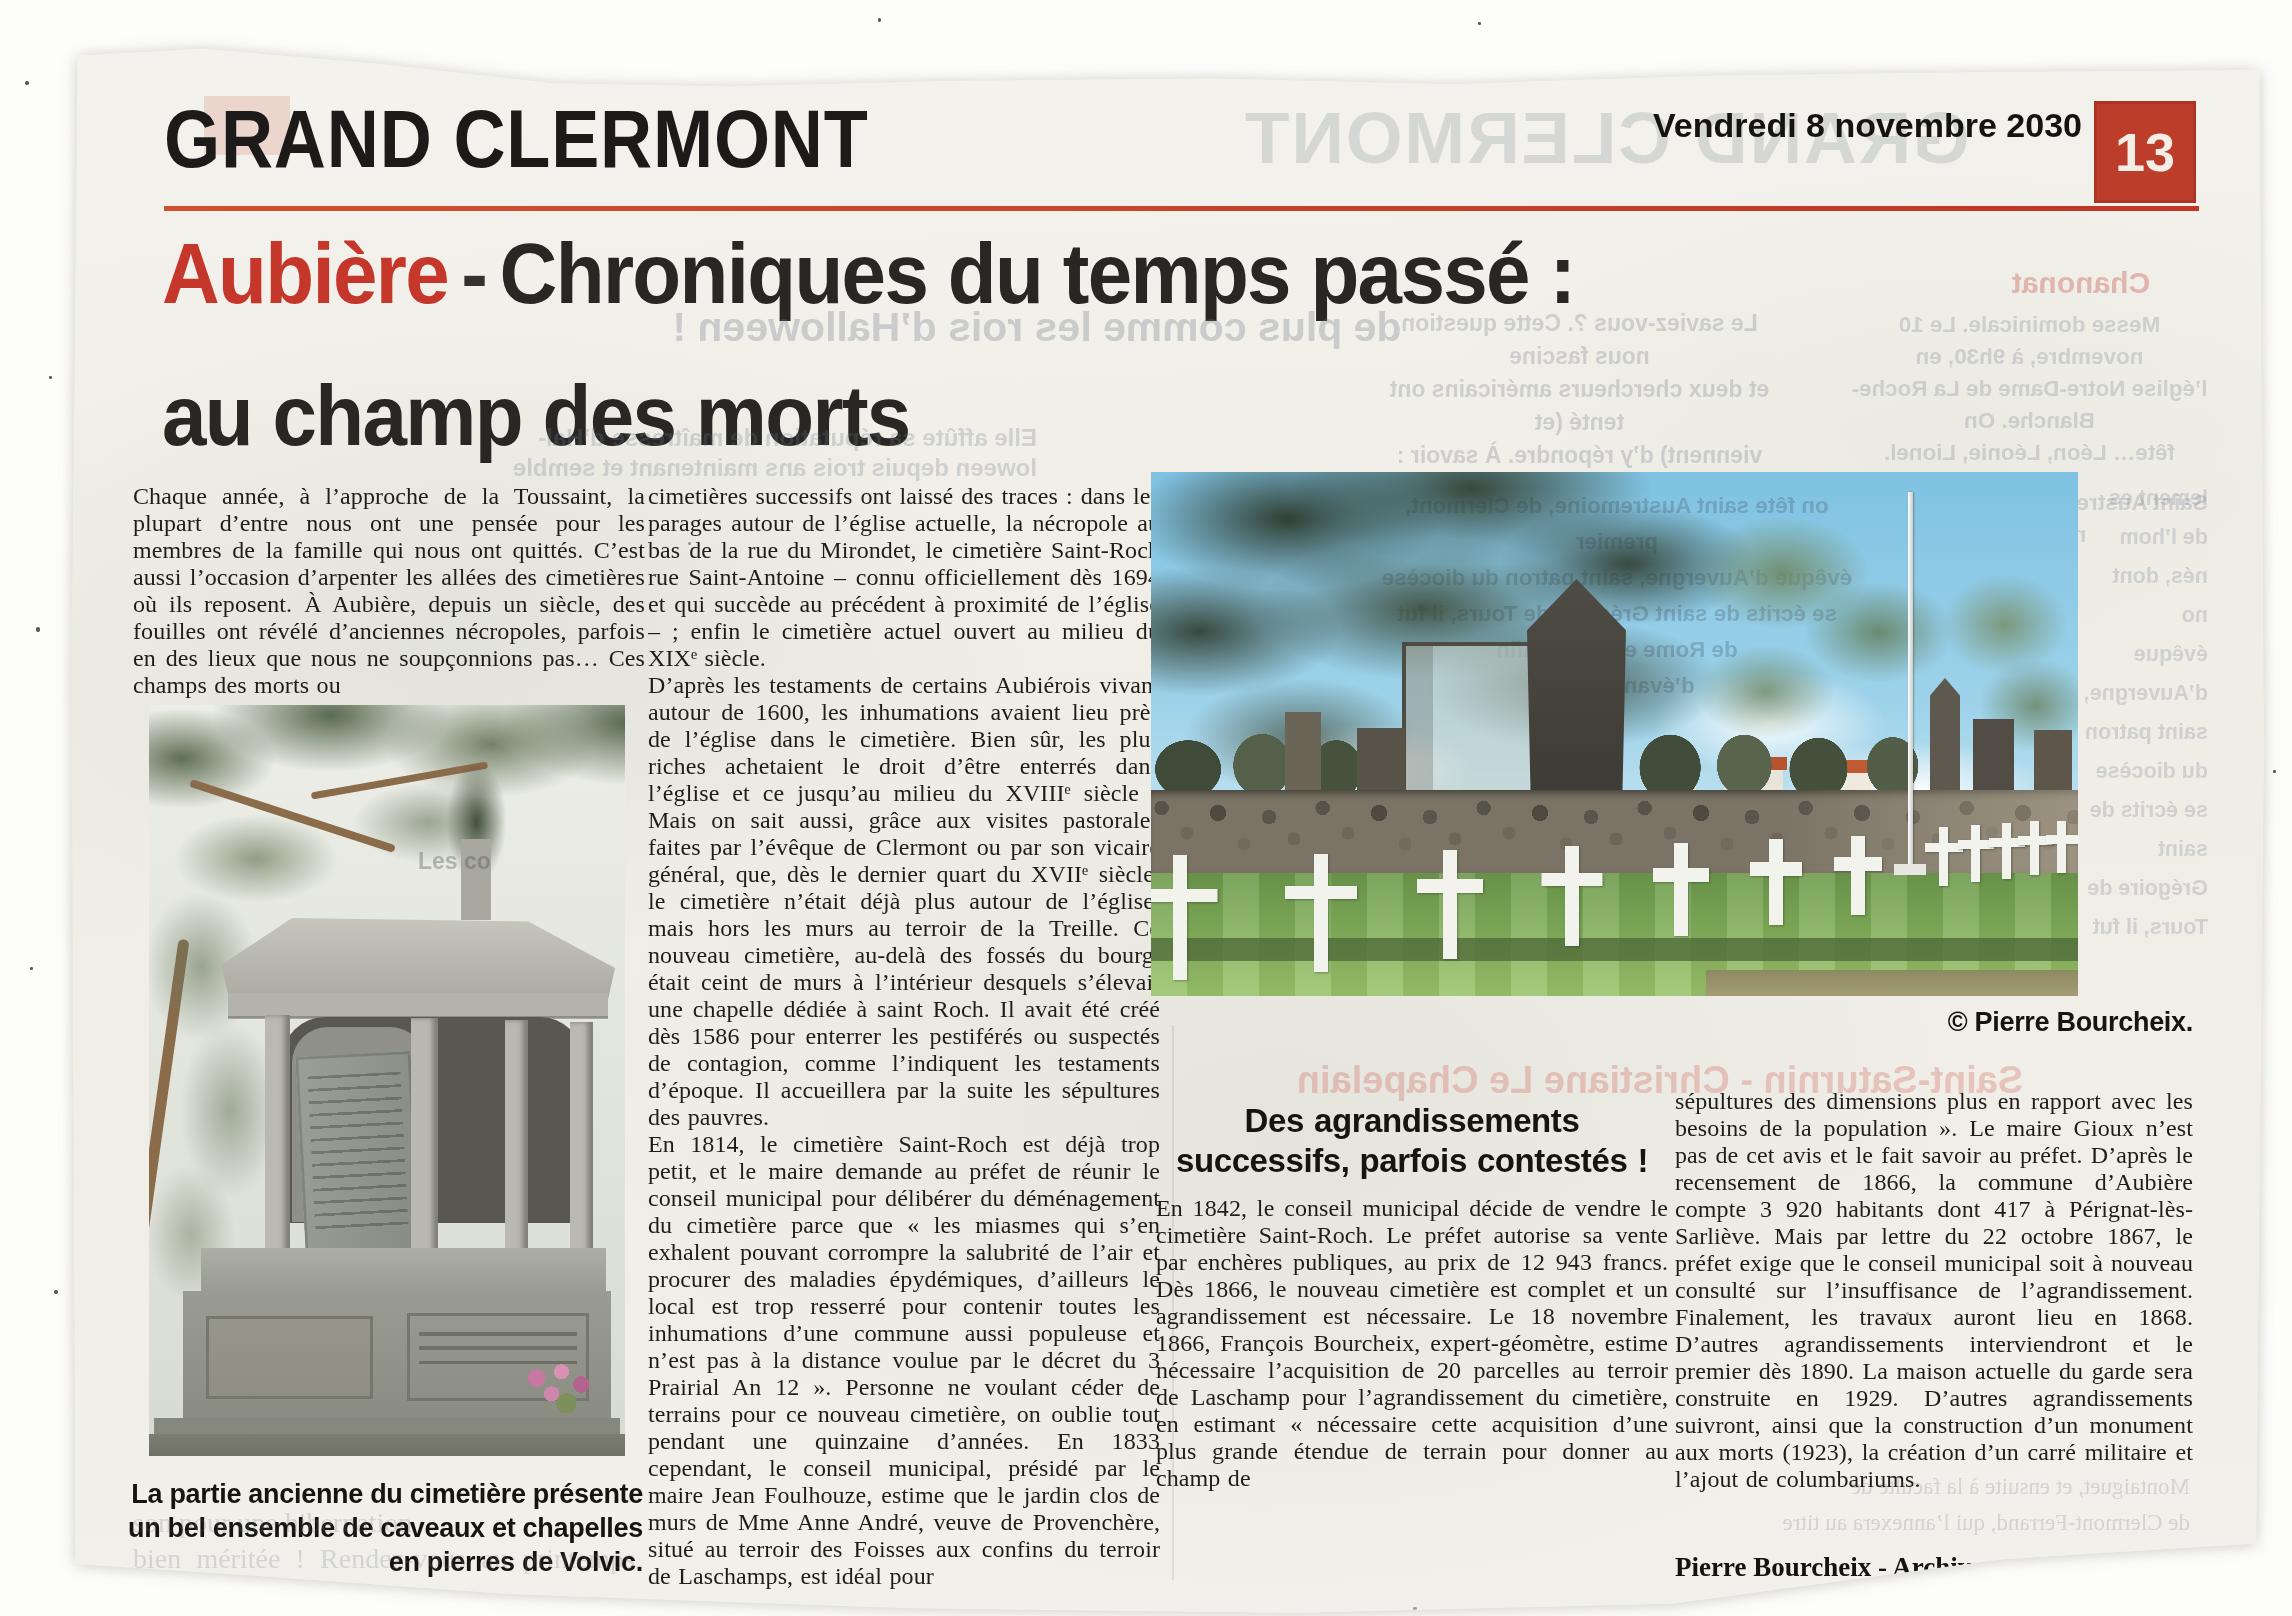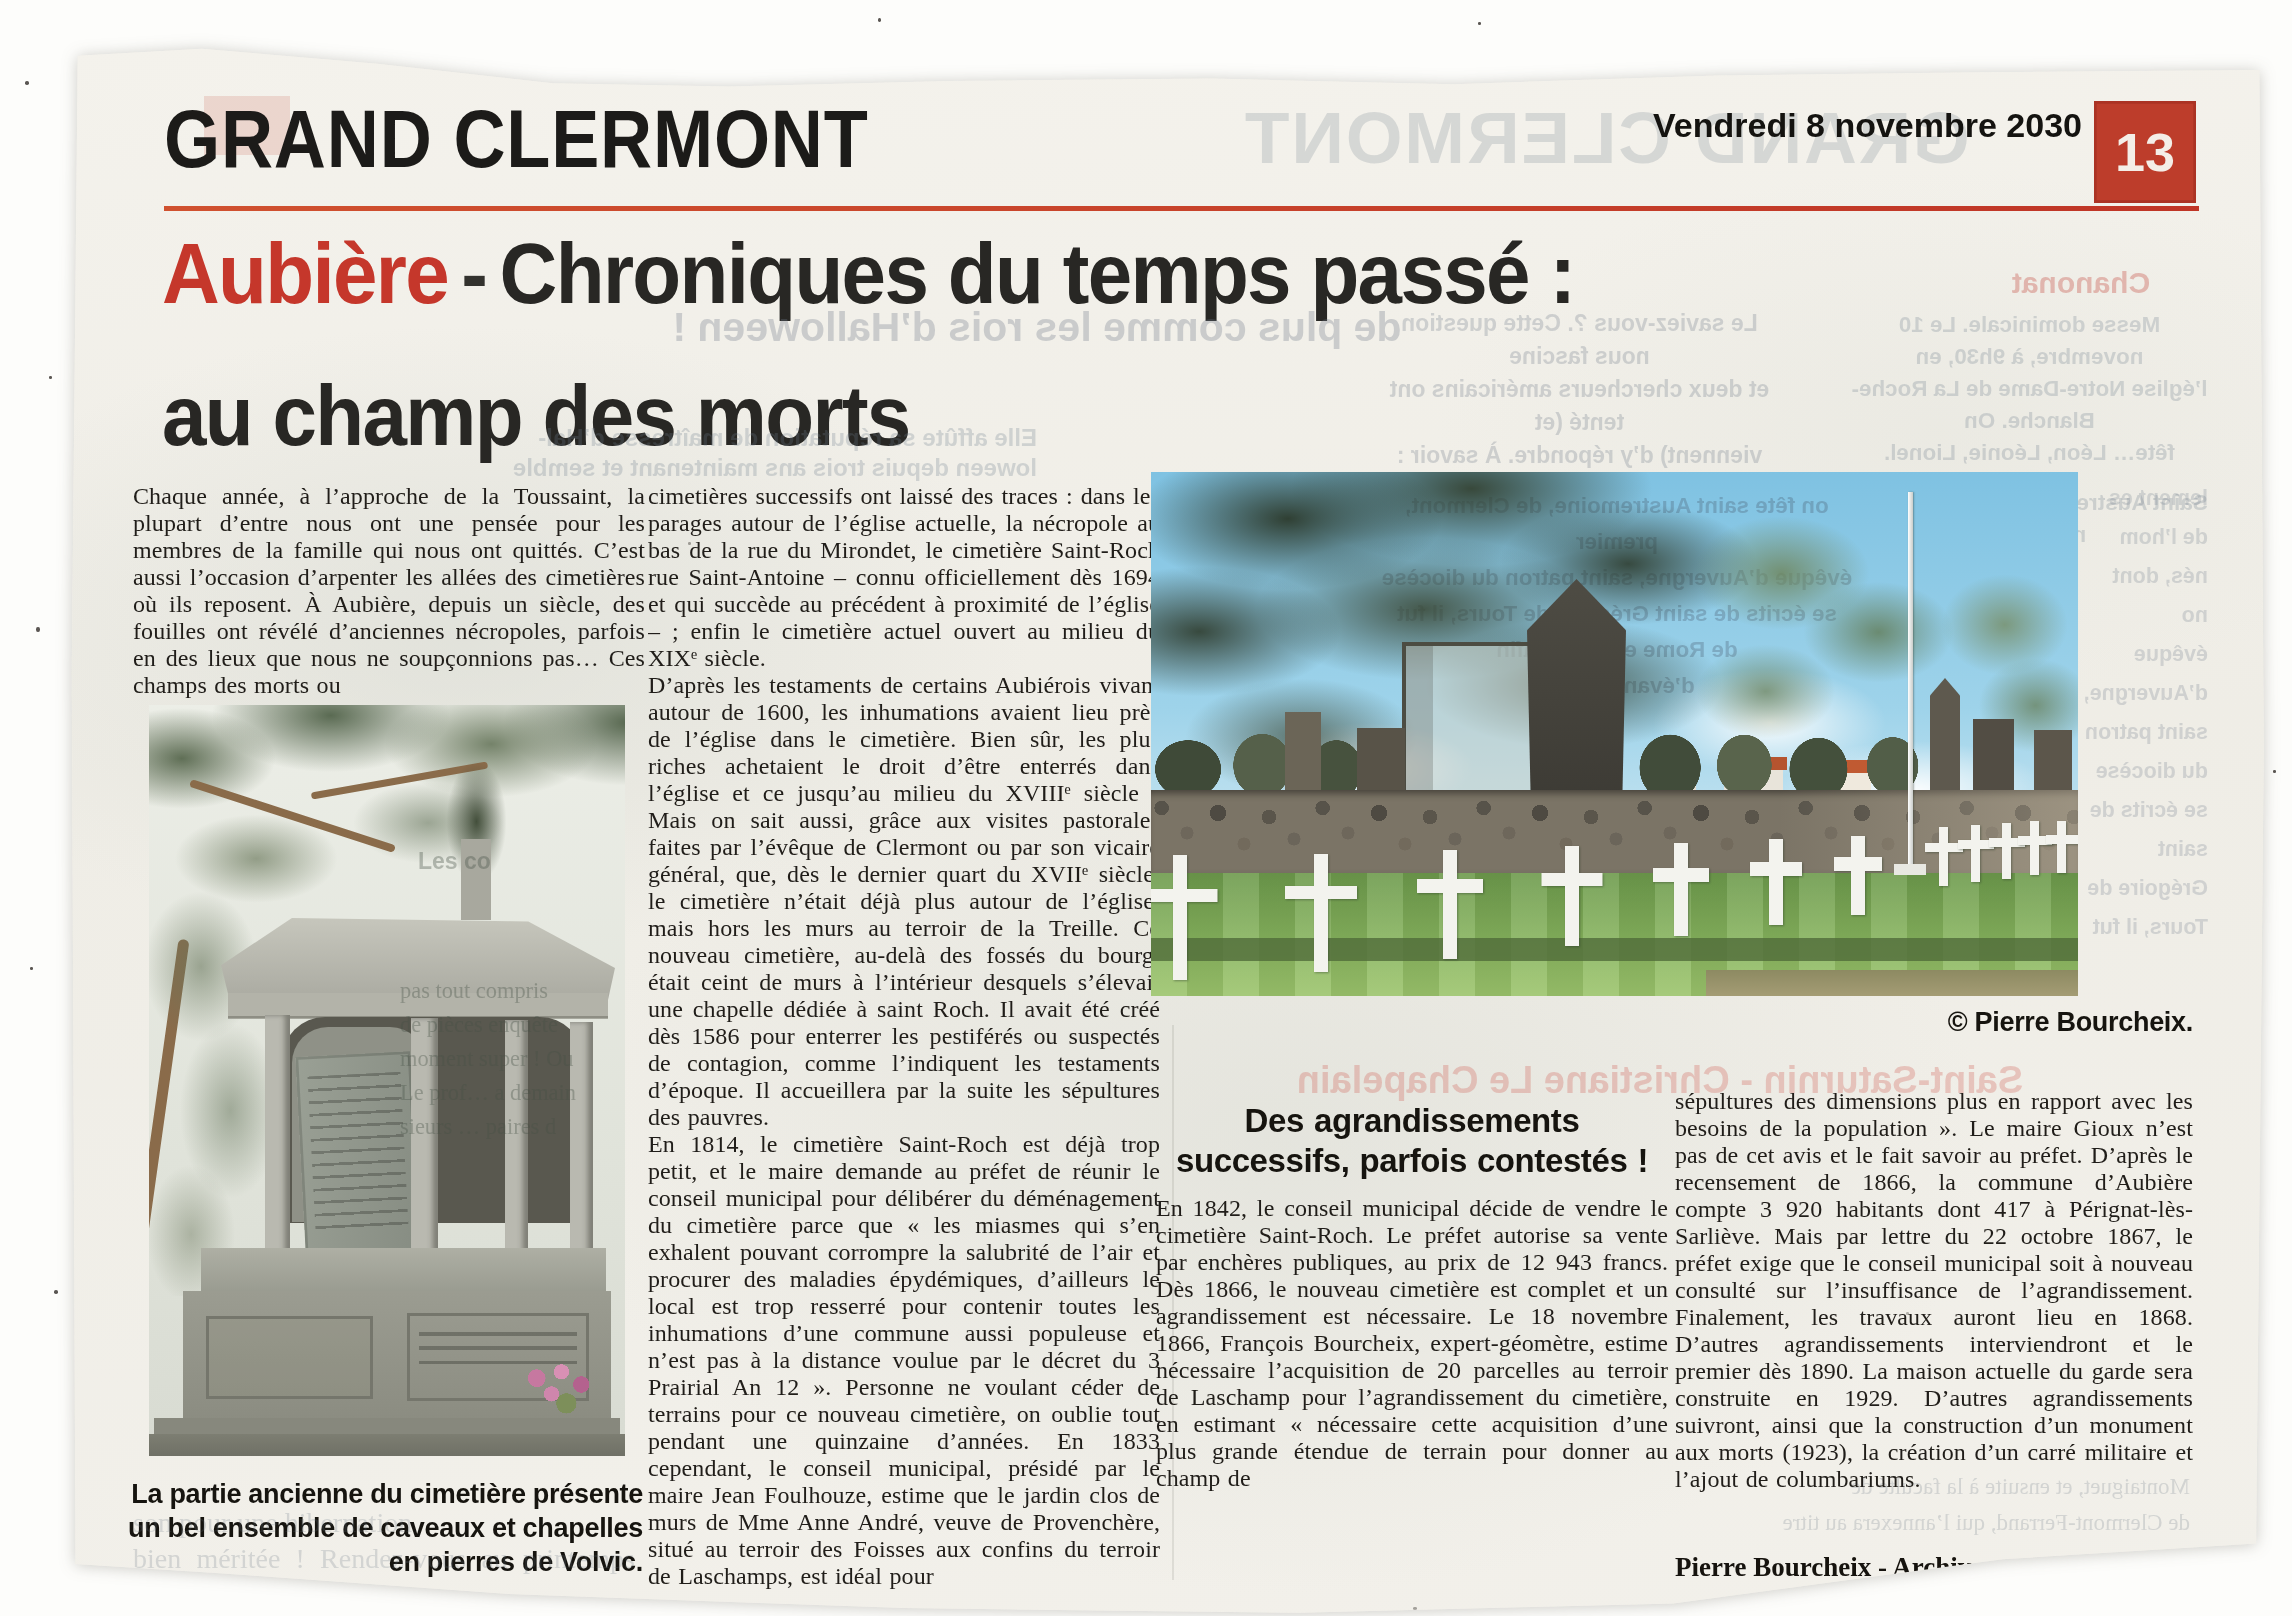--- a/index.html
+++ b/index.html
@@ -210,27 +210,20 @@
 
       <div class="abs" style="left:358px;top:648px;width:99px;height:63px;
         background:
           radial-gradient(circle 12.5px at 30% 40%, #c678a0 70%, transparent 71%),
           radial-gradient(circle 10.7px at 55% 30%, #d890b4 70%, transparent 71%),
           radial-gradient(circle 11.6px at 75% 50%, #b4628e 70%, transparent 71%),
           radial-gradient(circle 10.7px at 45% 65%, #cf86ac 70%, transparent 71%),
           radial-gradient(circle 14.3px at 60% 80%, #7d8f5a 70%, transparent 71%);"></div>
 
       <div class="abs lp-lines" style="left:269px;top:143px;font-size:23px;font-weight:bold;font-family:'Liberation Sans',sans-serif;">Les co</div>
-      <div class="abs lp-lines" style="left:251px;top:269px;width:224px;font-size:22.4px;line-height:34px;">
-        <div>pas tout compris</div>
-        <div>de pièces enquête</div>
-        <div>moment super ! Ou</div>
-        <div>Le prof… a demain</div>
-        <div>sieurs … paires d</div>
-      </div>
     </div>
 
     <div class="caption" style="left:49px;top:1437px;width:524px;text-align:right;">La partie ancienne du cimetière présente un bel ensemble de caveaux et chapelles en pierres de Volvic.</div>
 
     <div class="ghost serifg" style="left:63px;top:1465px;width:502px;font-size:28px;line-height:36px;color:rgba(100,112,126,.22);text-align:justify;">
       <div>son pour une hibernation</div>
       <div>bien méritée ! Rendez-vous au printemps pro-</div>
     </div>
 
     <div class="serif-col" style="left:578px;top:443px;width:512px;height:1164px;">

